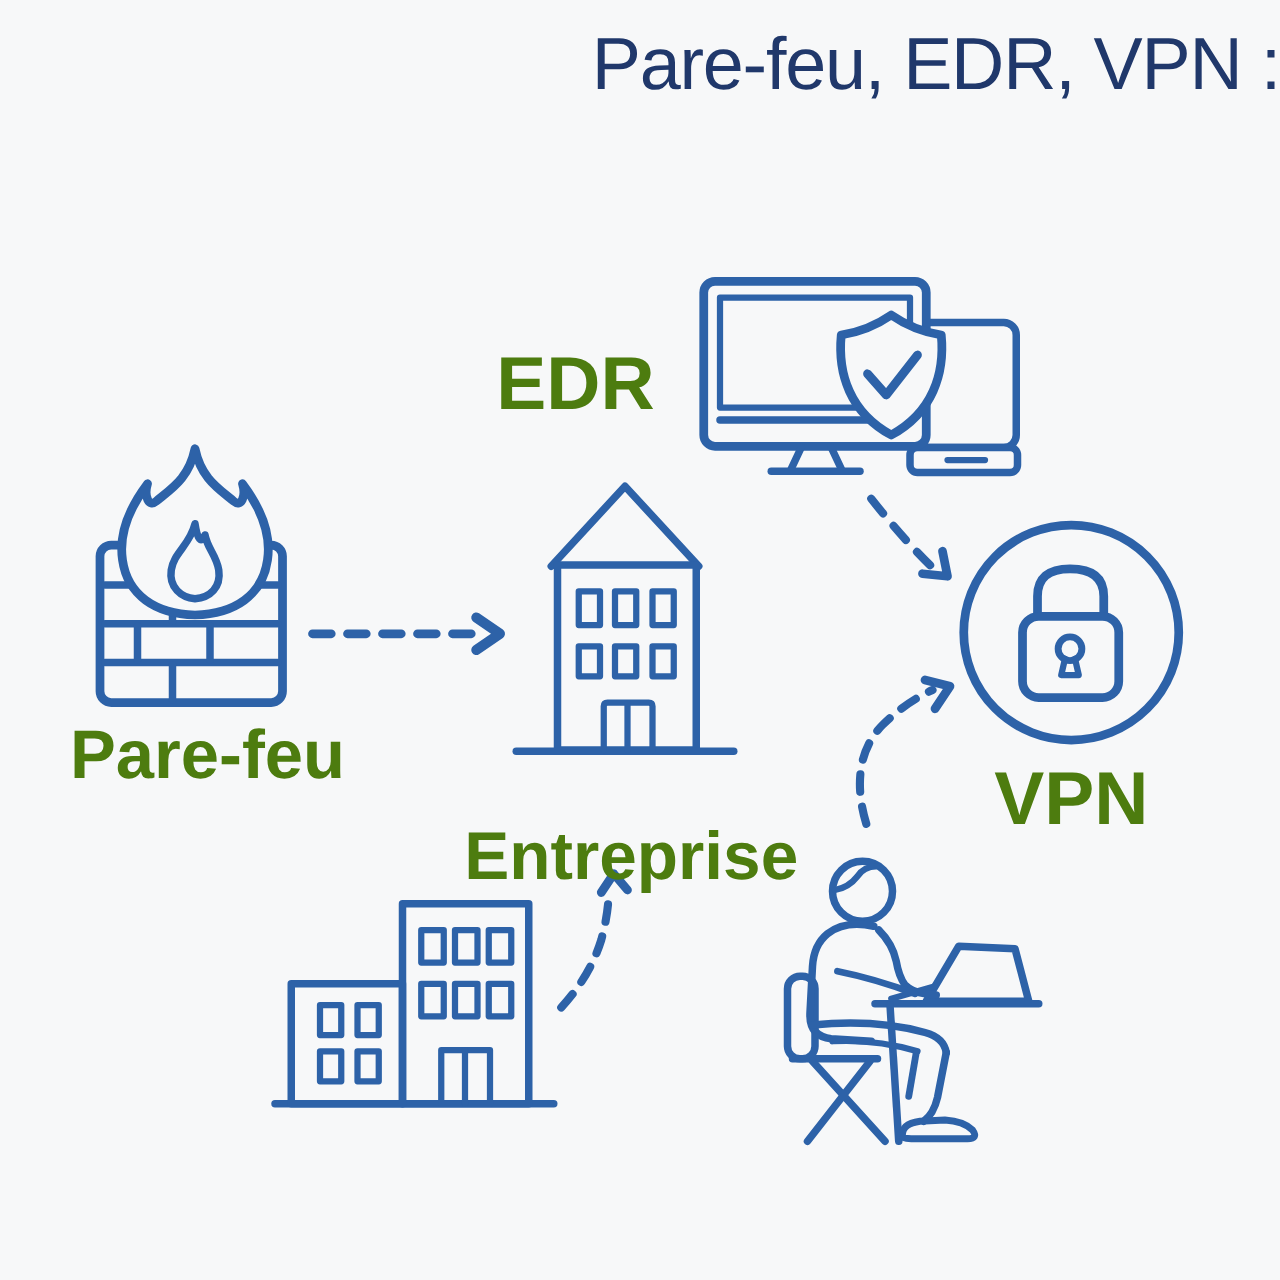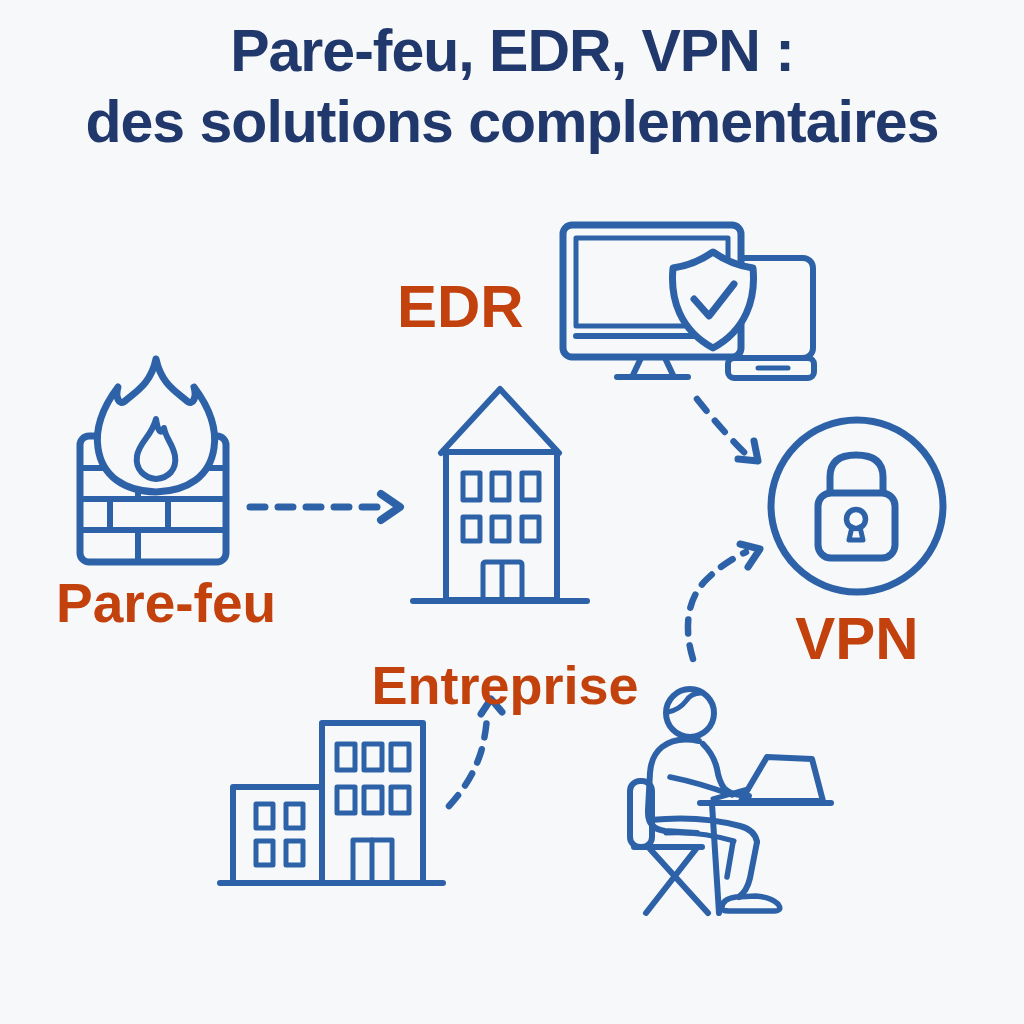--- a/index.html
+++ b/index.html
@@ -4,25 +4,25 @@
 <style>
   html,body { margin:0; padding:0; background:#f7f8f9; }
   .canvas {
     position:relative; width:1024px; height:1024px;
     background:#f7f8f9; overflow:hidden;
     font-family:"Liberation Sans", sans-serif;
   }
   .diagram-svg { position:absolute; left:0; top:0; width:1024px; height:1024px; }
   .title {
     position:absolute; top:16px; left:0; width:1024px;
-    text-align:center; font-weight:bold; font-size:59px; line-height:1.2;
+    text-align:right; font-weight:normal; font-size:59px; line-height:1.2;
     color:#20386b; letter-spacing:-1px;
   }
   .node-label {
-    position:absolute; font-weight:bold; color:#c2410c; white-space:nowrap;
+    position:absolute; font-weight:bold; color:#4d7c0f; white-space:nowrap;
     line-height:1;
   }
   .lbl-parefeu   { left:56px;  top:576px; font-size:55px; }
   .lbl-edr       { left:397px; top:277px; font-size:60px; }
   .lbl-entreprise{ left:505px; top:614px; font-size:54px; transform:translateX(-50%);margin-top:44px; }
   .lbl-vpn       { left:857px; top:609px; font-size:60px; transform:translateX(-50%); }
   .lbl-teletravailleur { left:705px; top:917px; font-size:55px; transform:translateX(-50%); }
 </style>
 </head>
 <body>
@@ -151,20 +151,19 @@
       <path d="M650 820 Q700 815 740 826 Q755 830 757 842" stroke-width="6"></path>
       <path d="M666 833 Q700 831 734 841" stroke-width="5"></path>
       <path d="M757 842 L750 878 Q747 891 739 897" stroke-width="6"></path>
       <path d="M733 842 L727 877" stroke-width="5.5"></path>
       <path d="M722 909 Q721 899 736 897 L756 896 Q771 897 778 904 Q783 911 774 911 L729 911 Q722 911 722 909 Z" stroke-width="5.5"></path>
     </g>
   </svg>
 
   <div class="title">
     <div>Pare-feu, EDR, VPN :</div>
-    <div>des solutions complementaires</div>
   </div>
 
   <div class="node-label lbl-parefeu">Pare-feu</div>
   <div class="node-label lbl-edr">EDR</div>
   <div class="node-label lbl-entreprise">Entreprise</div>
   <div class="node-label lbl-vpn">VPN</div>
 </div>
 
 </body></html>

